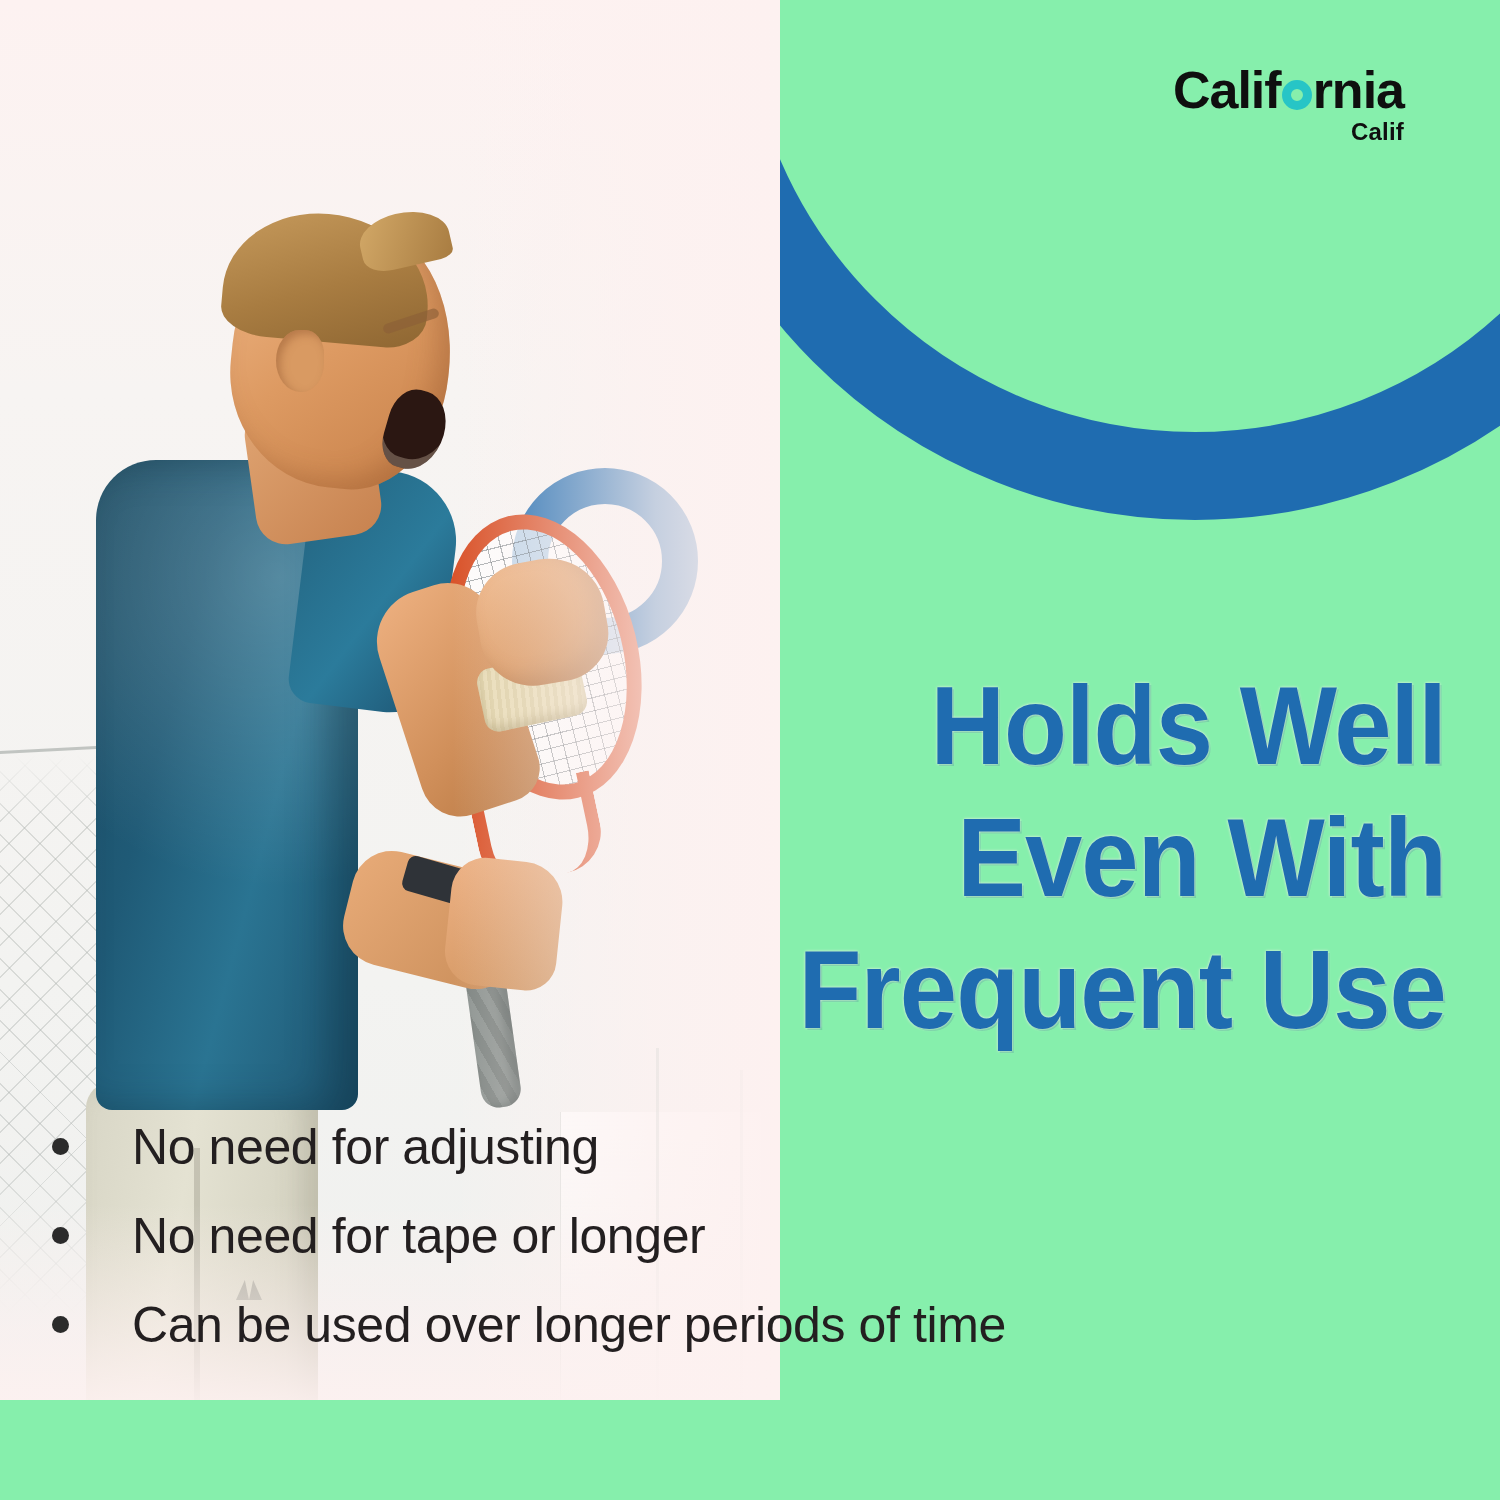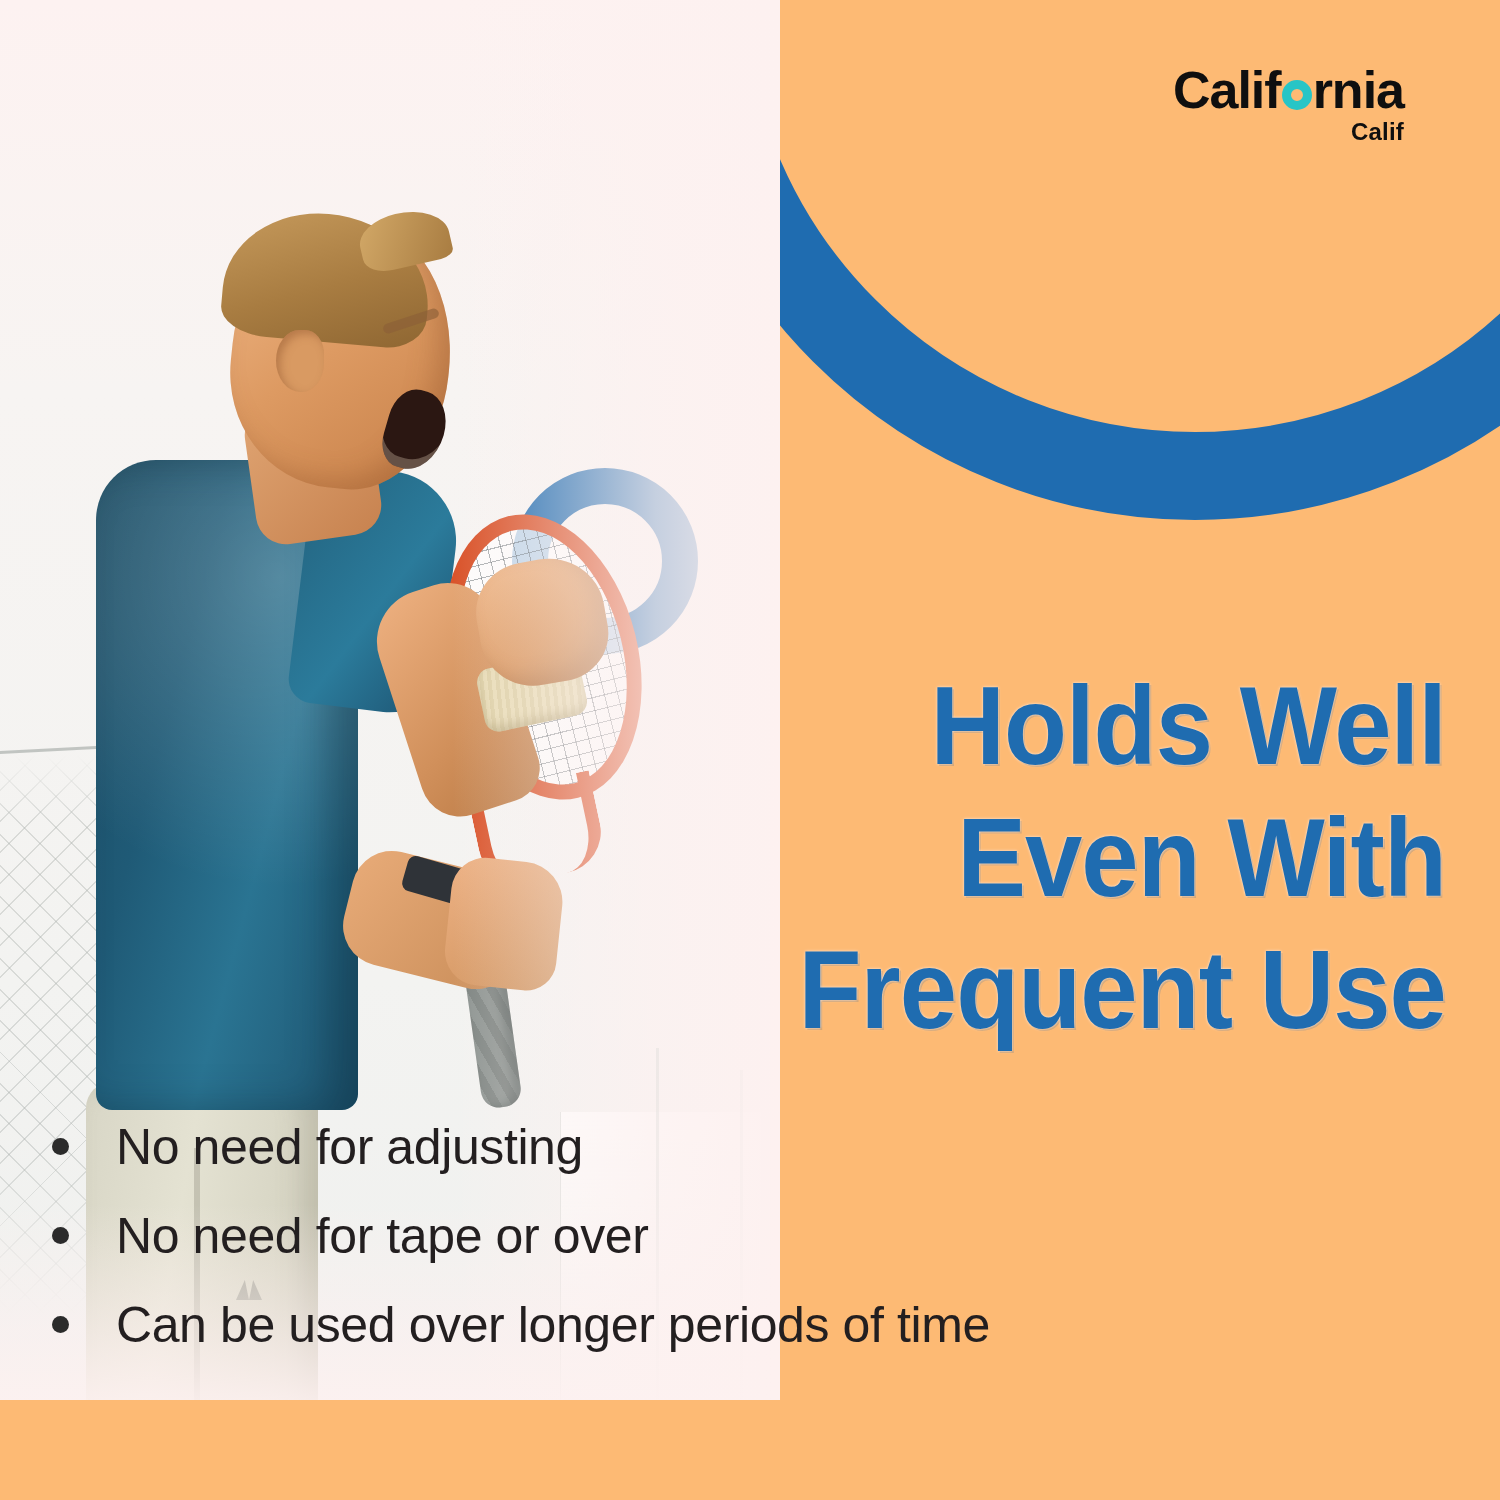--- a/index.html
+++ b/index.html
@@ -3,21 +3,21 @@
 <meta charset="utf-8">
 <style>
   html, body {
     margin: 0; padding: 0;
     background: #ffffff;
   }
   #stage {
     position: relative;
     width: 1500px; height: 1500px;
     overflow: hidden;
-    background: #fdba74;
+    background: #86efac;
     font-family: "Liberation Sans", sans-serif;
   }
 
   
   .big-ring-wrap {
     position: absolute;
     left: 0; top: -560px;
     width: 1500px; height: 1100px;
     overflow: hidden;
     pointer-events: none;
@@ -288,20 +288,21 @@
   
   .bullets {
     position: absolute;
     left: 52px; top: 1118px;
     width: 1340px;
   }
   .bullet-row {
     display: flex;
     align-items: baseline;
     height: 89px;
+    gap: 16px;
   }
   .bullet-dot {
     flex: 0 0 auto;
     width: 17px; height: 17px;
     border-radius: 50%;
     background: #2b2b2b;
     margin-right: 47px;
     transform: translateY(-9px);
   }
   .bullet-text {
@@ -375,21 +376,21 @@
     <span class="hl-line">Frequent Use</span>
   </div>
 
   <div class="bullets">
     <div class="bullet-row">
       <span class="bullet-dot"></span>
       <span class="bullet-text">No need for adjusting</span>
     </div>
     <div class="bullet-row">
       <span class="bullet-dot"></span>
-      <span class="bullet-text">No need for tape or over</span>
+      <span class="bullet-text">No need for tape or longer</span>
     </div>
     <div class="bullet-row">
       <span class="bullet-dot"></span>
       <span class="bullet-text">Can be used over longer periods of time</span>
     </div>
   </div>
 
 </div>
 
 </body></html>

